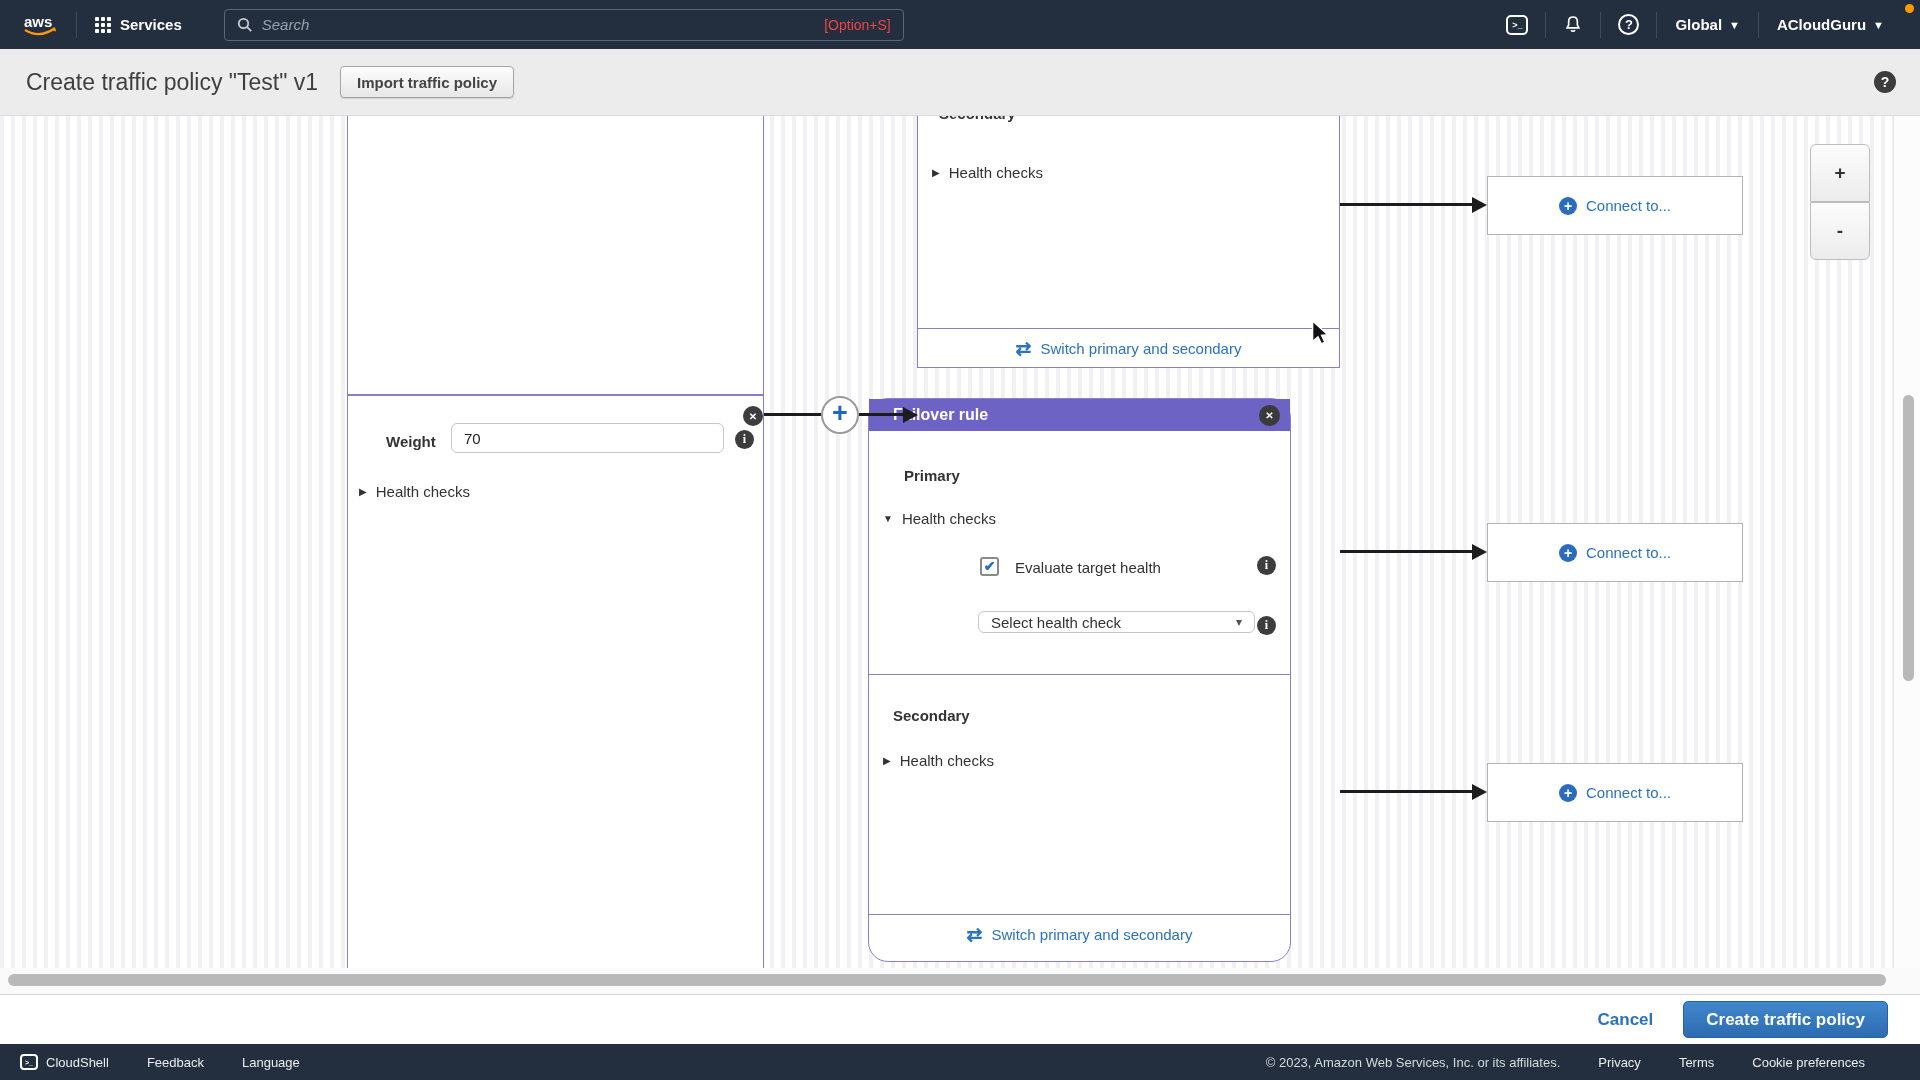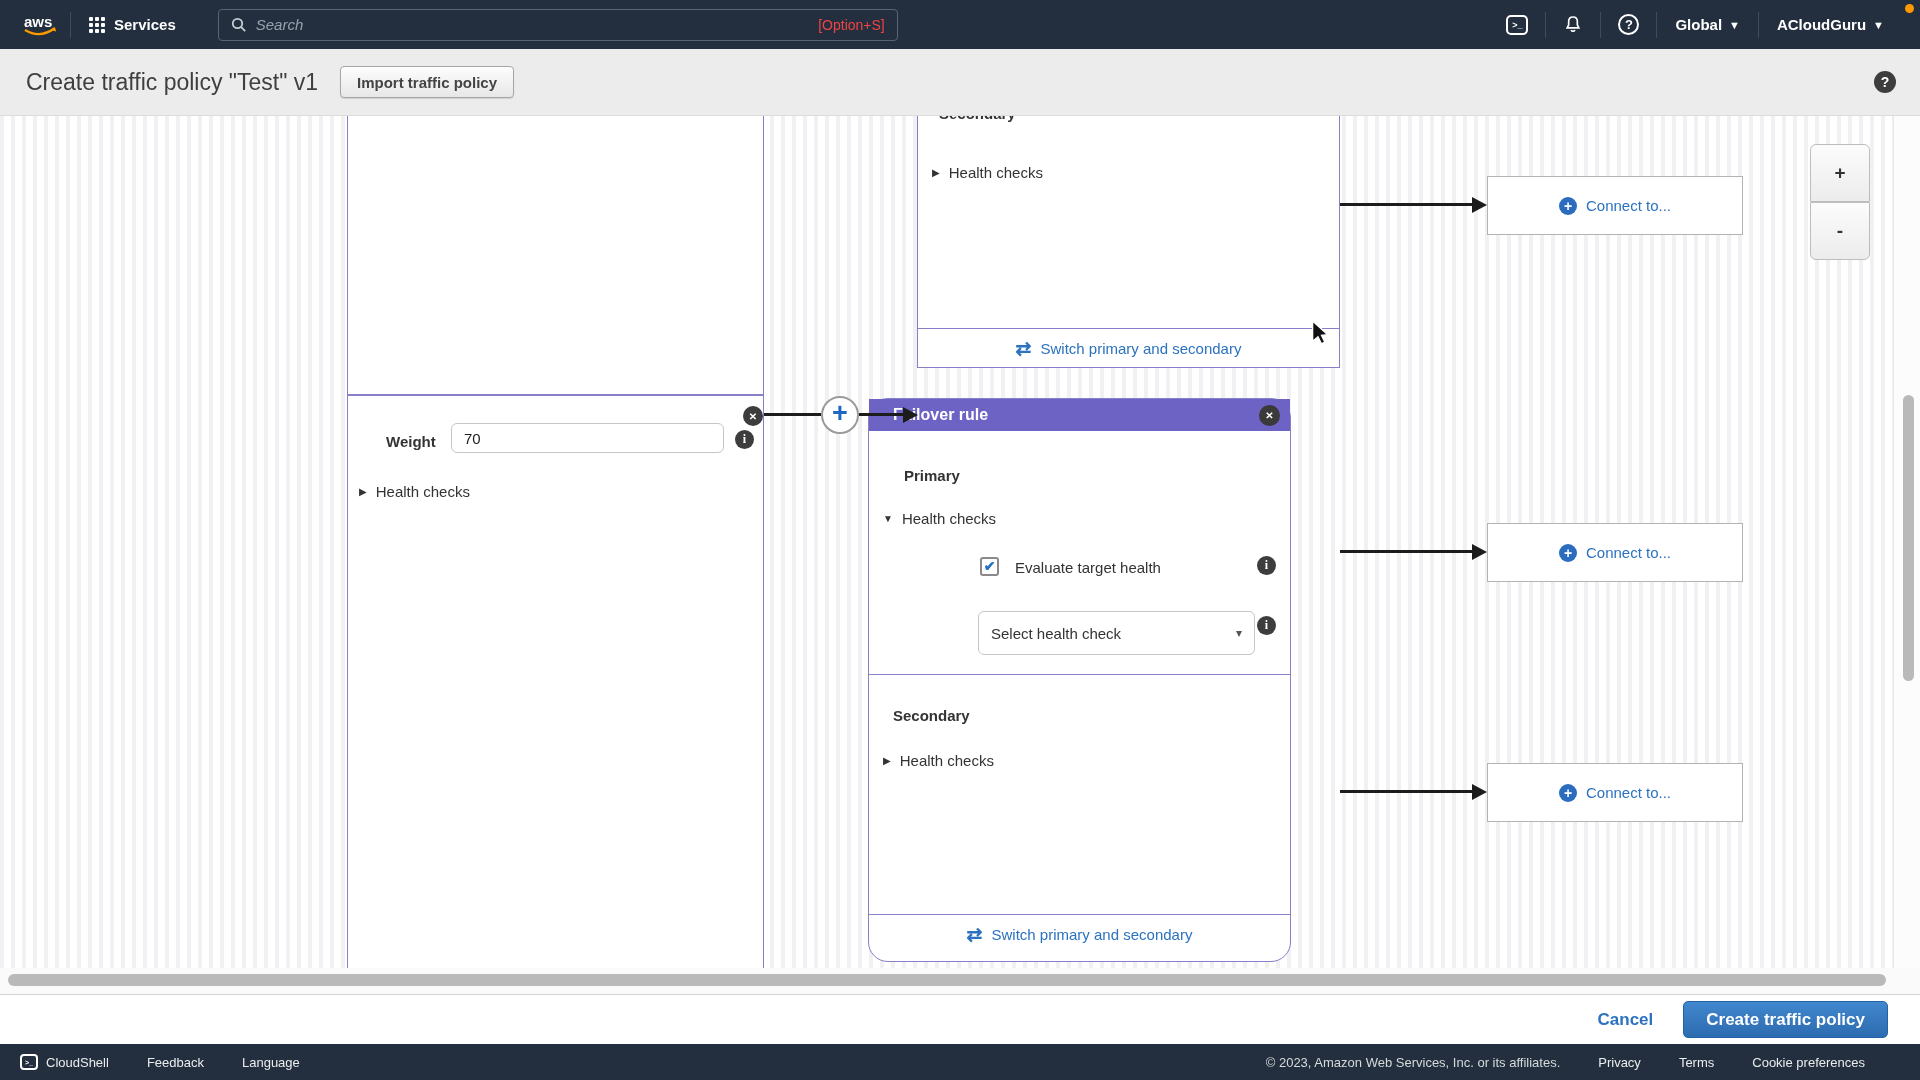--- a/index.html
+++ b/index.html
@@ -2,21 +2,21 @@
 <html><head>
 <meta charset="utf-8">
 <style>
   * { margin:0; padding:0; box-sizing:border-box; }
   html,body { width:1920px; height:1080px; }
   body { font-family:"Liberation Sans", sans-serif; background:#fff; }
   .screen { position:relative; width:1920px; height:1080px; overflow:hidden; background:#fff; }
 
   
   .topnav { position:relative; height:49px; background:#232f3e; display:flex; align-items:center; padding:0 18px 0 20px; }
-  .aws-logo { display:flex; align-items:center; margin-right:10px; cursor:pointer; }
+  .aws-logo { display:flex; align-items:center; margin-right:16px; cursor:pointer; }
   .nav-sep { width:1px; height:26px; background:#3f4b5a; }
   .services { display:flex; align-items:center; gap:9px; color:#fff; font-size:15px; font-weight:bold; padding:0 18px; height:49px; cursor:pointer; }
   .grid-icon { display:grid; grid-template-columns:repeat(3,4px); grid-template-rows:repeat(3,4px); gap:2px; }
   .grid-icon span { width:4px; height:4px; background:#fff; border-radius:1px; }
   .searchbox { display:flex; align-items:center; width:680px; height:32px; margin-left:24px; border:1px solid #5b6472; border-radius:4px; padding:0 12px; background:#232f3e; }
   .searchbox .mag { flex:0 0 auto; }
   .search-ph { color:#98a2ae; font-style:italic; font-size:15px; margin-left:9px; flex:1; }
   .search-sc { color:#ef4444; font-size:14px; }
   .nav-right { margin-left:auto; display:flex; align-items:center; height:49px; }
   .nav-icon-btn { display:flex; align-items:center; justify-content:center; padding:0 17px; height:49px; cursor:pointer; }
@@ -45,21 +45,21 @@
   .dark-circle { position:absolute; background:#3d3d3d; color:#fff; border-radius:50%; display:flex; align-items:center; justify-content:center; }
   .close-ic { width:20px; height:20px; font-size:10px; font-weight:bold; cursor:pointer; }
   .info-ic { width:19px; height:19px; font-size:12px; font-weight:bold; font-family:"Liberation Serif",serif; cursor:pointer; }
 
   .fo-header { position:absolute; left:0; top:0; right:0; height:32px; background:#6d63c5; display:flex; align-items:center; padding:0 10px 0 24px; }
   .fo-title { color:#fff; font-size:16px; font-weight:bold; flex:1; }
   .fo-close { position:static; width:21px; height:21px; font-size:10px; font-weight:bold; cursor:pointer; }
 
   .w-label { position:absolute; font-size:15px; font-weight:bold; color:#333; }
   .w-input { position:absolute; height:30px; border:1px solid #c6c6c6; border-radius:6px; background:#fff; font-size:15px; color:#222; padding-left:12px; display:flex; align-items:center; }
-  .select { position:absolute; height:44px; border:1px solid #c6c6c6; border-radius:6px; background:#fff; font-size:15px; color:#333; padding:0 12px; display:flex; align-items:center; cursor:pointer; }
+  .select { position:absolute; height:22px; border:1px solid #c6c6c6; border-radius:6px; background:#fff; font-size:15px; color:#333; padding:0 12px; display:flex; align-items:center; cursor:pointer; }
   .select .sel-caret { margin-left:auto; color:#555; font-size:12px; }
   .checkbox { position:absolute; width:19px; height:19px; border:2px solid #8a8a8a; border-radius:3px; background:#fff; cursor:pointer; display:flex; align-items:center; justify-content:center; }
   .checkbox .chk { color:#2570c0; font-size:14px; font-weight:bold; line-height:1; margin-top:-2px; }
   .cb-label { position:absolute; font-size:15px; color:#333; }
 
   .connect-box { position:absolute; left:1487px; width:256px; height:59px; background:#fff; border:1px solid #b3b3b3; display:flex; align-items:center; justify-content:center; gap:9px; cursor:pointer; }
   .connect-plus { width:18px; height:18px; border-radius:50%; background:#2b6cbf; color:#fff; font-size:14px; font-weight:bold; display:flex; align-items:center; justify-content:center; }
   .connect-txt { color:#2b72c0; font-size:15px; }
 
   .zoombtn { position:absolute; left:1810px; width:60px; height:58px; background:linear-gradient(#fcfcfc,#ececec); border:1px solid #bdbdbd; font-size:19px; font-weight:bold; color:#333; cursor:pointer; display:flex; align-items:center; justify-content:center; }

